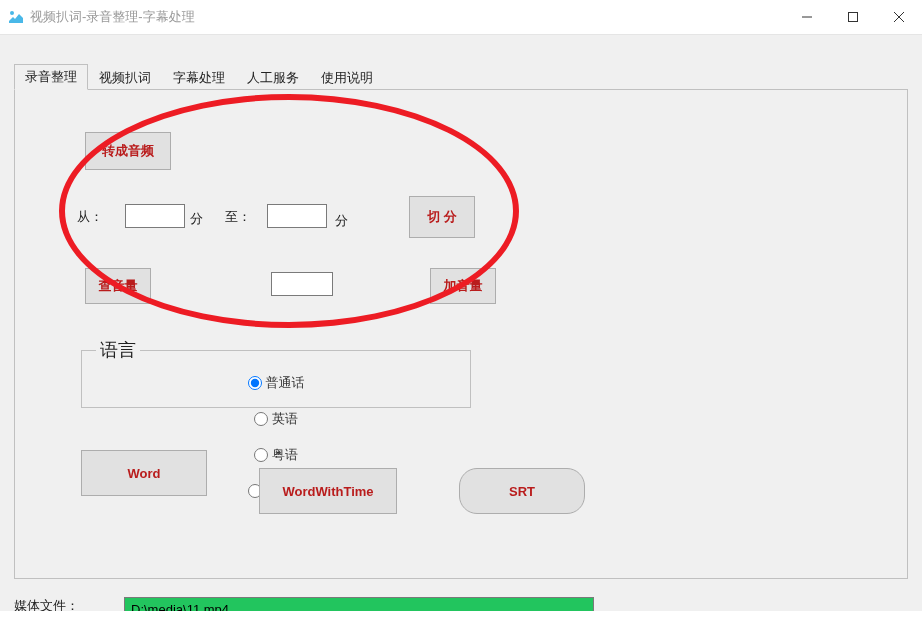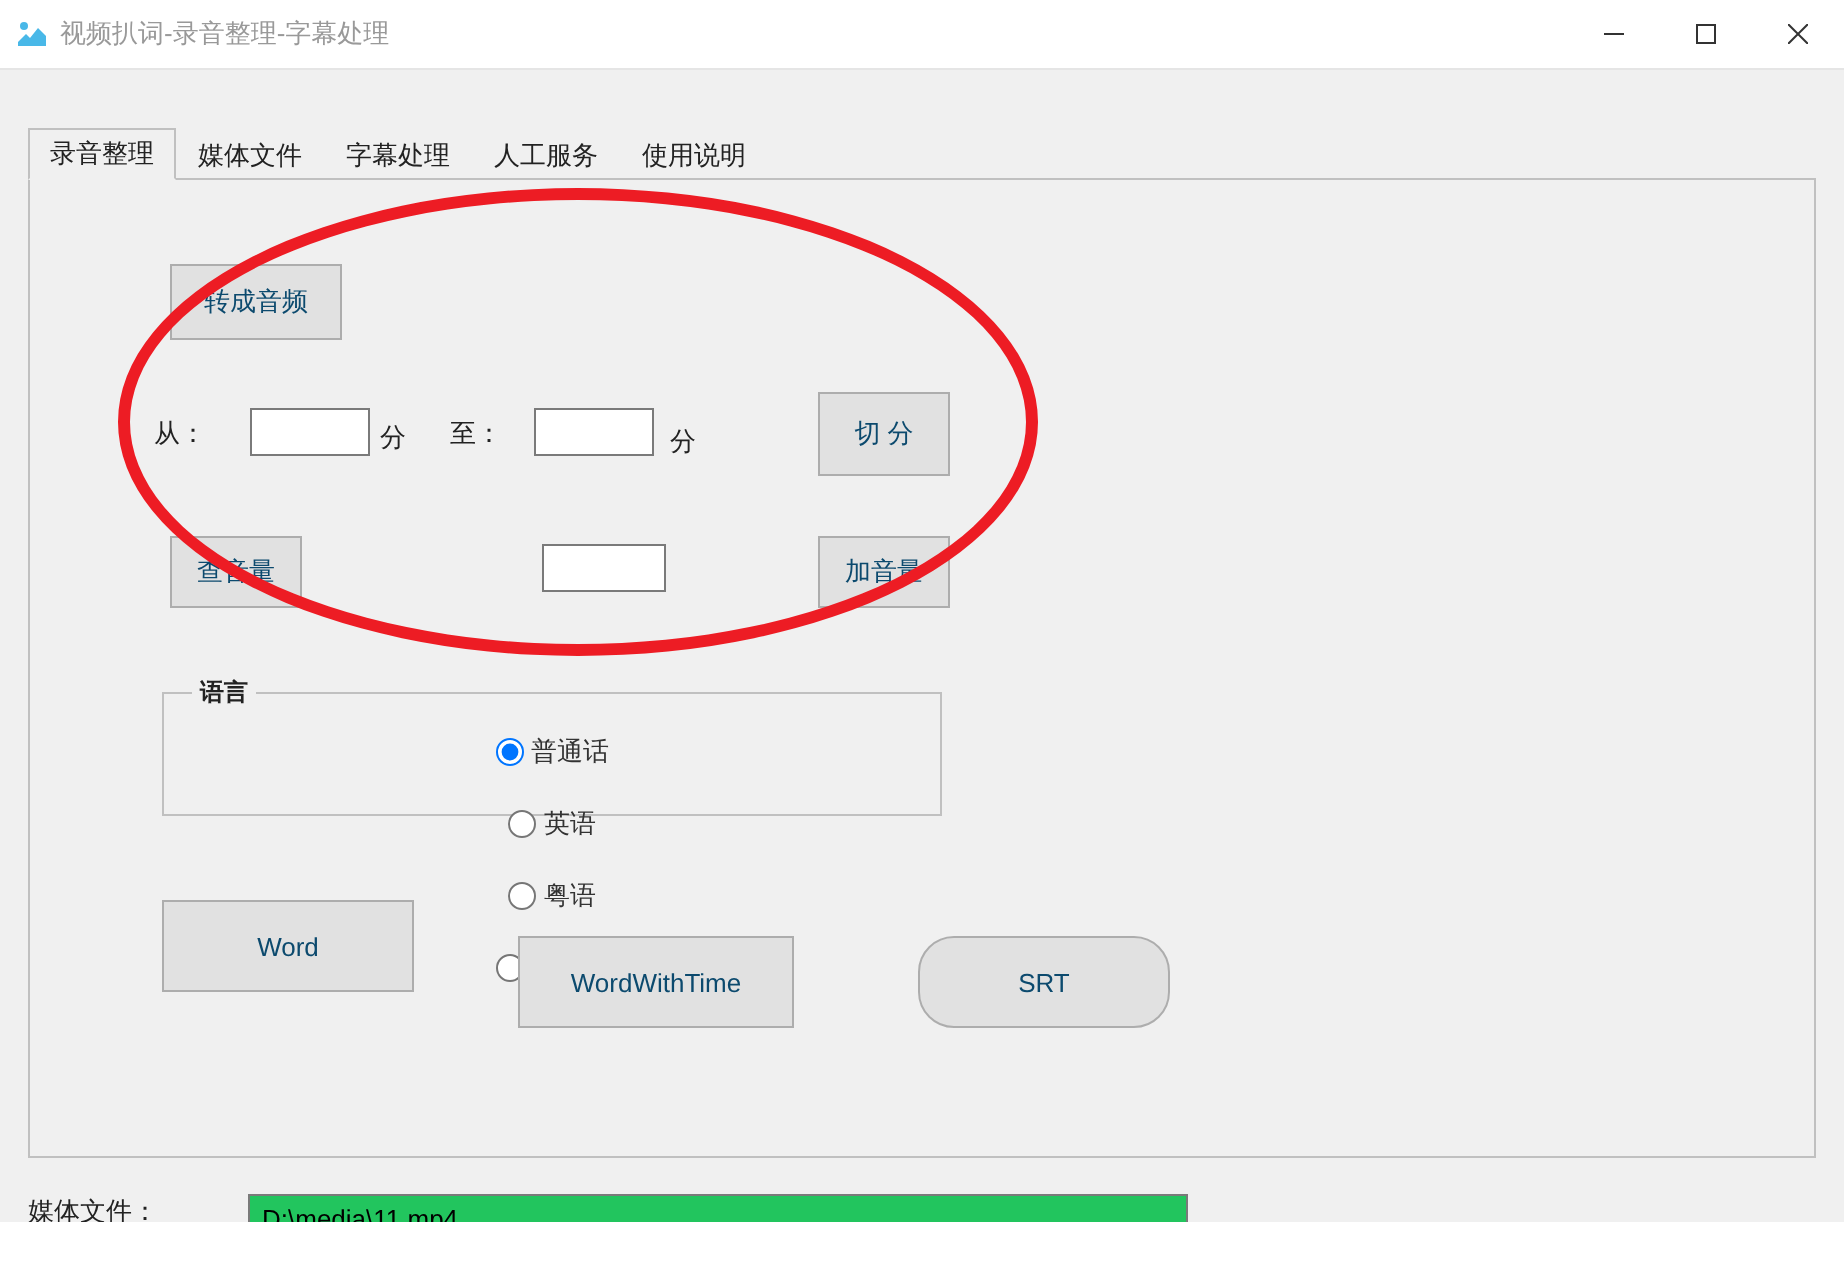--- a/index.html
+++ b/index.html
@@ -92,43 +92,43 @@
   }
   
   .btn {
     background: #e1e1e1;
     border: 1px solid #adadad;
     padding: 0;
     display: inline-flex;
     align-items: center;
     justify-content: center;
     font-size: 13px;
-    color: #0c4a6e;
+    color: #b91c1c;
+    font-weight: bold;
   }
   .text-input {
     background: #ffffff;
     border: 1px solid #7a7a7a;
     height: 22px;
     box-sizing: border-box;
     padding: 0 4px;
     font-size: 13px;
   }
   .label { font-size: 13px; color: #222; }
   
   fieldset.lang {
     border: 1px solid #c0c0c0;
     background: #f0f0f0;
     margin: 0;
     padding: 12px 14px 10px 14px;
   }
   fieldset.lang legend {
-    font-size: 12px;
+    font-size: 18px;
     padding: 0 4px;
     color: #222;
-    font-weight: bold;
   }
   .radio-row { display:flex; gap: 18px; align-items:center;flex-direction:column; }
   .radio-row label { display:flex; align-items:center; gap:4px; font-size:13px; }
   input[type=radio] { width: 14px; height:14px; margin:0; }
   
   .bottom-row {
     margin-top: 18px;
     display: flex;
     align-items: flex-start;
   }
@@ -180,21 +180,21 @@
           <line x1="10" y1="0" x2="0" y2="10" stroke="#333" stroke-width="1"></line>
         </svg>
     </div>
   </div>
 
   <div class="client">
 
     <div class="tabs-outer">
       <div class="tabstrip">
         <div class="tab active">录音整理</div>
-        <div class="tab">媒体文件</div>
+        <div class="tab">视频扒词</div>
         <div class="tab">字幕处理</div>
         <div class="tab">人工服务</div>
         <div class="tab">使用说明</div>
       </div>
 
       <div class="tabpanel">
 
         <div class="btn" style="position:absolute; left:70px; top:42px; width:84px; height:36px;">转成音频</div>
 
         <span class="label" style="position:absolute; left:62px; top:118px;">从：</span>
@@ -202,21 +202,21 @@
         <span class="label" style="position:absolute; left:175px; top:120px;">分</span>
 
         <span class="label" style="position:absolute; left:210px; top:118px;">至：</span>
         <input class="text-input" style="position: absolute; left: 252px; top: 114px; width: 60px; height: 24px;" value="">
         <span class="label" style="position:absolute; left:320px; top:122px;">分</span>
 
         <div class="btn" style="position:absolute; left:70px; top:178px; width:64px; height:34px;">查音量</div>
 
         <div class="btn" style="position:absolute; left:394px; top:106px; width:64px; height:40px;">切 分</div>
         <input class="text-input" style="position: absolute; left: 256px; top: 182px; width: 62px; height: 24px;" value="">
-        <div class="btn" style="position:absolute; left:394px; top:178px; width:64px; height:34px;">加音量</div>
+        <div class="btn" style="position:absolute; left:415px; top:178px; width:64px; height:34px;">加音量</div>
 
         <fieldset class="lang" style="position:absolute; left:66px; top:248px; width:360px; height:46px; box-sizing:content-box;">
           <legend>语言</legend>
           <div class="radio-row">
             <label>
               <input type="radio" name="lang" checked="" style="">
               <span>普通话</span>
             </label>
             <label>
               <input type="radio" name="lang" style="">

